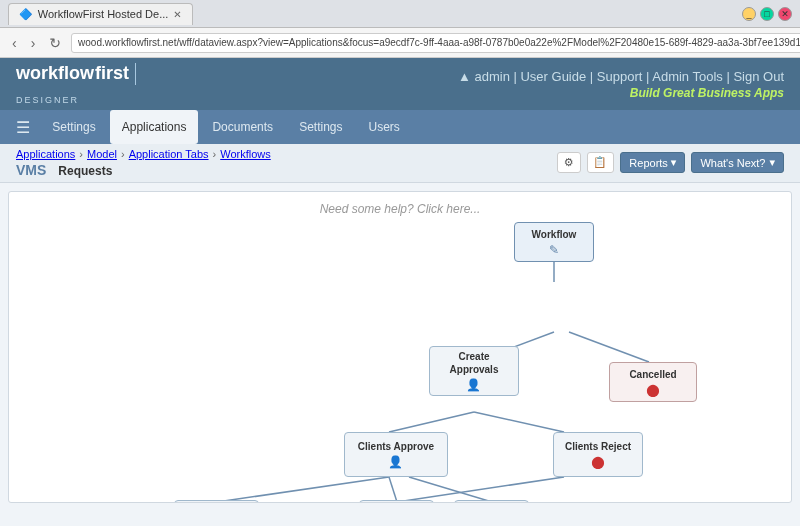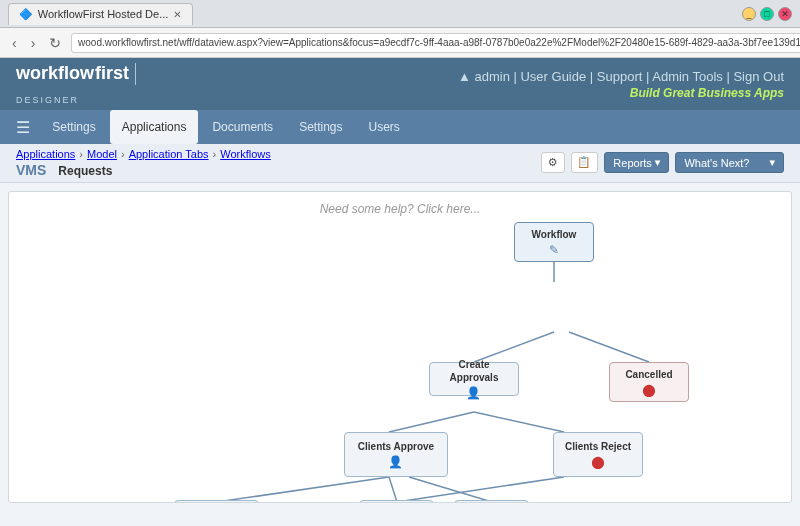--- a/index.html
+++ b/index.html
@@ -194,21 +194,21 @@
       display: flex; align-items: center; gap: 3px;
     }
     .whats-next-btn {
       background: #5a7fa5;
       color: white;
       border: 1px solid #4a6f8c;
       border-radius: 3px;
       padding: 3px 8px;
       font-size: 11px;
       cursor: pointer;
-      display: flex; align-items: center; gap: 20px;
+      display: flex; align-items: center; gap: 4px;
     }
 
     
     .workflow-canvas {
       background: white;
       margin: 8px;
       border: 1px solid #d0d8e0;
       border-radius: 3px;
       height: calc(100% - 70px);
       position: relative;
@@ -390,26 +390,26 @@
       <line class="connector-line" x1="203" y1="425" x2="265" y2="450"></line>
       <line class="connector-line" x1="203" y1="425" x2="358" y2="450"></line>
     </svg>
 
     <div class="wf-node start-node" style="left:505px;top:30px;width:80px;height:40px;">
       <span class="node-title">Workflow</span>
       <span class="node-icon" style="color:#5a7fa5;">✎</span>
     </div>
 
 
-    <div class="wf-node" style="left:420px;top:170px;width:90px;height:34px;">
+    <div class="wf-node" style="left:420px;top:154px;width:90px;height:50px;">
       <span class="node-title">Create<br>Approvals</span>
       <span class="node-icon" style="color:#4060b0;">👤</span>
     </div>
 
-    <div class="wf-node cancelled" style="left:600px;top:170px;width:80px;height:40px;">
+    <div class="wf-node cancelled" style="left:600px;top:170px;width:88px;height:40px;">
       <span class="node-title">Cancelled</span>
       <span class="node-icon" style="color:#cc3333;">⬤</span>
     </div>
 
     <div class="wf-node" style="left:335px;top:240px;width:104px;height:45px;">
       <span class="node-title">Clients Approve</span>
       <span class="node-icon" style="color:#4060b0;">👤</span>
     </div>
 
     <div class="wf-node" style="left:510px;top:240px;width:90px;height:45px;margin-left:34px;">

